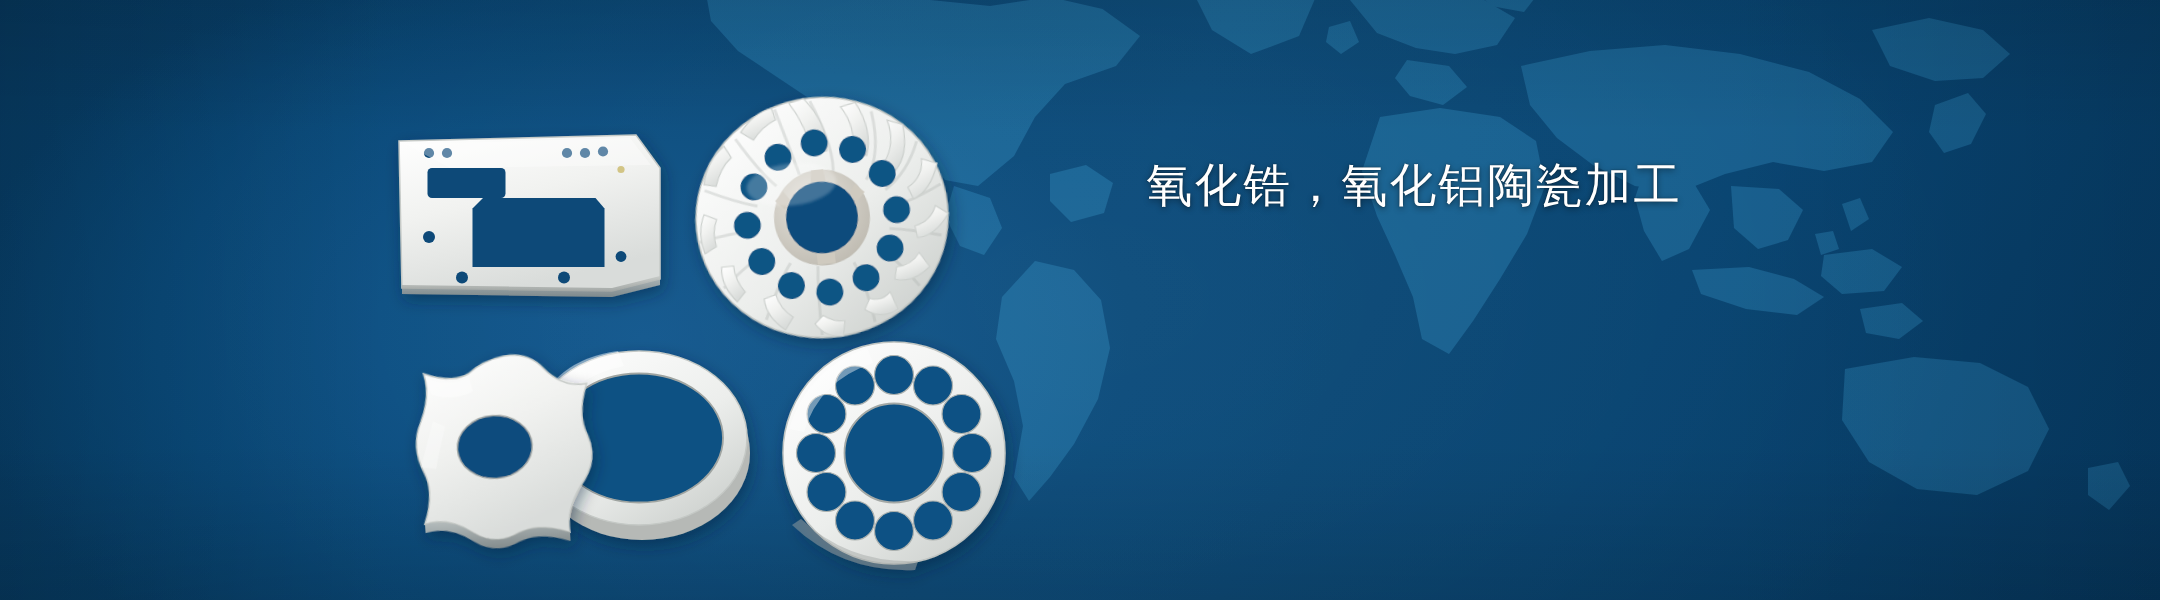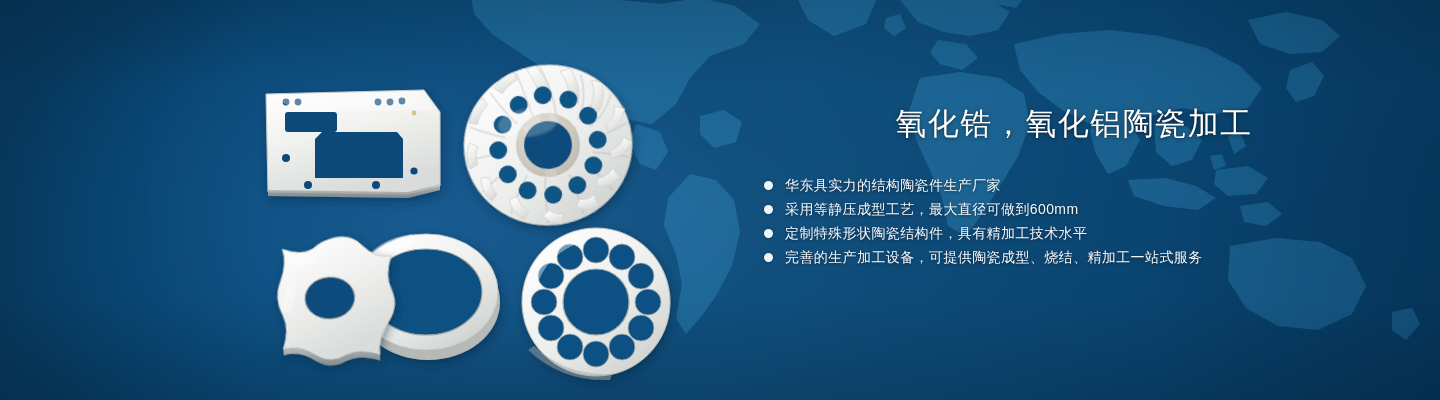--- a/index.html
+++ b/index.html
@@ -43,21 +43,20 @@
   }
   .headline{
     margin:0;
     font-size:31px;
     line-height:40px;
     font-weight:400;
     color:#ffffff;
     letter-spacing:1.5px;
     text-shadow:0 1px 4px rgba(0,0,0,.45), 0 0 1px rgba(0,0,0,.6);
     white-space:nowrap;
-    text-align:center;
   }
   .bullets{
     list-style:none;
     margin:29px 0 0 0;
     padding:0;
   }
   .bullets li{
     display:flex;
     align-items:center;
     height:24px;
@@ -304,33 +303,15 @@
           <circle cx="-26" cy="-45" r="13"></circle>
         </g>
         <path d="M-70 -16 Q-58 -56 -18 -70 L-14 -60 Q-50 -48 -60 -14 Z" fill="#ffffff" opacity=".42"></path>
         <path d="M-62 44 Q-30 74 16 72 L14 78 Q-34 80 -68 48 Z" fill="#9fa4a1" opacity=".45"></path>
       </g>
     </svg>
   </div>
 
   <div class="copy">
     <h1 class="headline">氧化锆，氧化铝陶瓷加工</h1>
-    <ul class="bullets">
-      <li>
-        <span class="dot"></span>
-        <span class="bullet-text">华东具实力的结构陶瓷件生产厂家</span>
-      </li>
-      <li>
-        <span class="dot"></span>
-        <span class="bullet-text">采用等静压成型工艺，最大直径可做到600mm</span>
-      </li>
-      <li>
-        <span class="dot"></span>
-        <span class="bullet-text">定制特殊形状陶瓷结构件，具有精加工技术水平</span>
-      </li>
-      <li>
-        <span class="dot"></span>
-        <span class="bullet-text">完善的生产加工设备，可提供陶瓷成型、烧结、精加工一站式服务</span>
-      </li>
-    </ul>
   </div>
 
 </div>
 
 </body></html>

